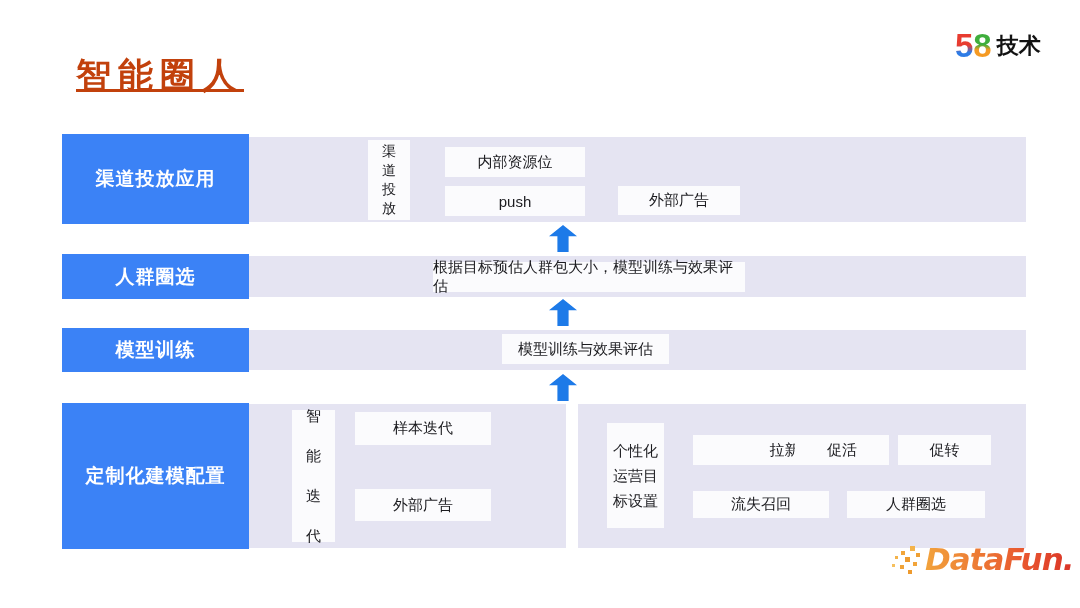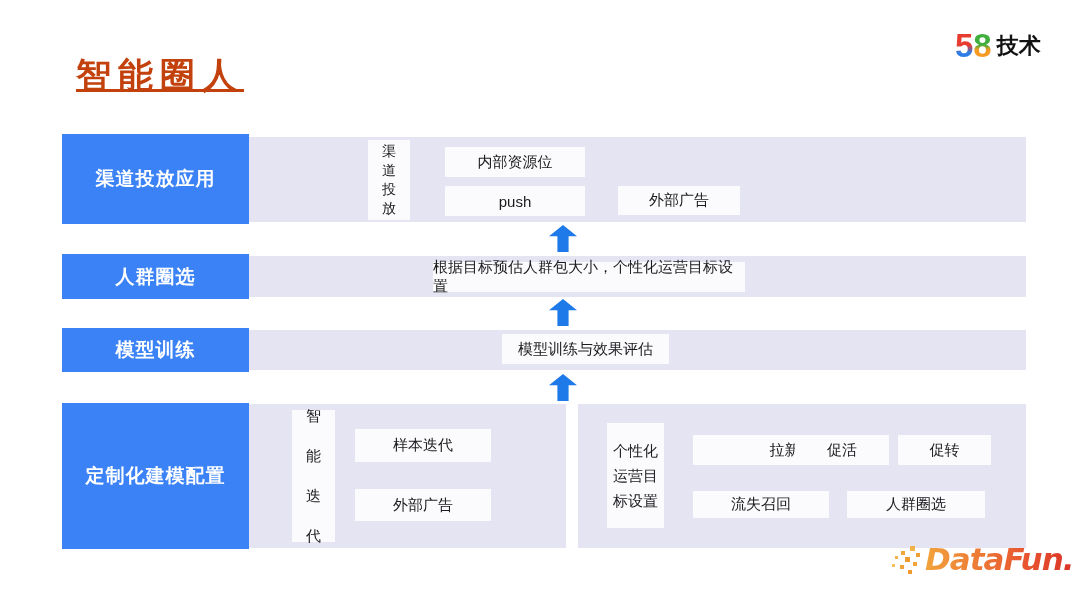--- a/index.html
+++ b/index.html
@@ -50,21 +50,21 @@
   .arrow2{left:549px;top:299px;}
   
   .r3-label{left:62px;top:328px;width:187px;height:44px;}
   .r3-panel{left:249px;top:330px;width:777px;height:40px;}
   .r3-note{left:253px;top:4px;width:167px;height:30px;}
   .arrow3{left:549px;top:374px;}
   
   .r4-label{left:62px;top:403px;width:187px;height:146px;}
   .r4-left{left:249px;top:404px;width:317px;height:144px;}
   .r4-vtag{left:43px;top:6px;width:43px;height:132px;}
-  .r4-sample{left:106px;top:25px;width:136px;height:33px;}
+  .r4-sample{left:106px;top:8px;width:136px;height:33px;}
   .r4-package{left:106px;top:85px;width:136px;height:32px;}
   .r4-right{left:578px;top:404px;width:448px;height:144px;}
   .r4-goal-vtag{left:29px;top:19px;width:57px;height:105px;}
   .r4-acquire{left:115px;top:31px;width:95px;height:30px;padding-left:44px;}
   .r4-activate{left:217px;top:31px;width:94px;height:30px;}
   .r4-convert{left:320px;top:31px;width:93px;height:30px;}
   .r4-churn{left:115px;top:87px;width:136px;height:27px;}
   .r4-custom{left:269px;top:87px;width:138px;height:27px;}
 
   
@@ -95,21 +95,21 @@
     </div>
     <div class="whitebox r1-internal">内部资源位</div>
     <div class="whitebox r1-external">外部广告</div>
     <div class="whitebox r1-push">push</div>
   </div>
 
   <div class="arrow arrow1"></div>
 
   <div class="bluebox r2-label">人群圈选</div>
   <div class="band r2-panel">
-    <div class="whitebox r2-note">根据目标预估人群包大小，个性化运营目标设置</div>
+    <div class="whitebox r2-note">根据目标预估人群包大小，模型训练与效果评估</div>
   </div>
 
   <div class="arrow arrow2"></div>
 
   <div class="bluebox r3-label">模型训练</div>
   <div class="band r3-panel">
     <div class="whitebox r3-note">模型训练与效果评估</div>
   </div>
 
   <div class="arrow arrow3"></div>

